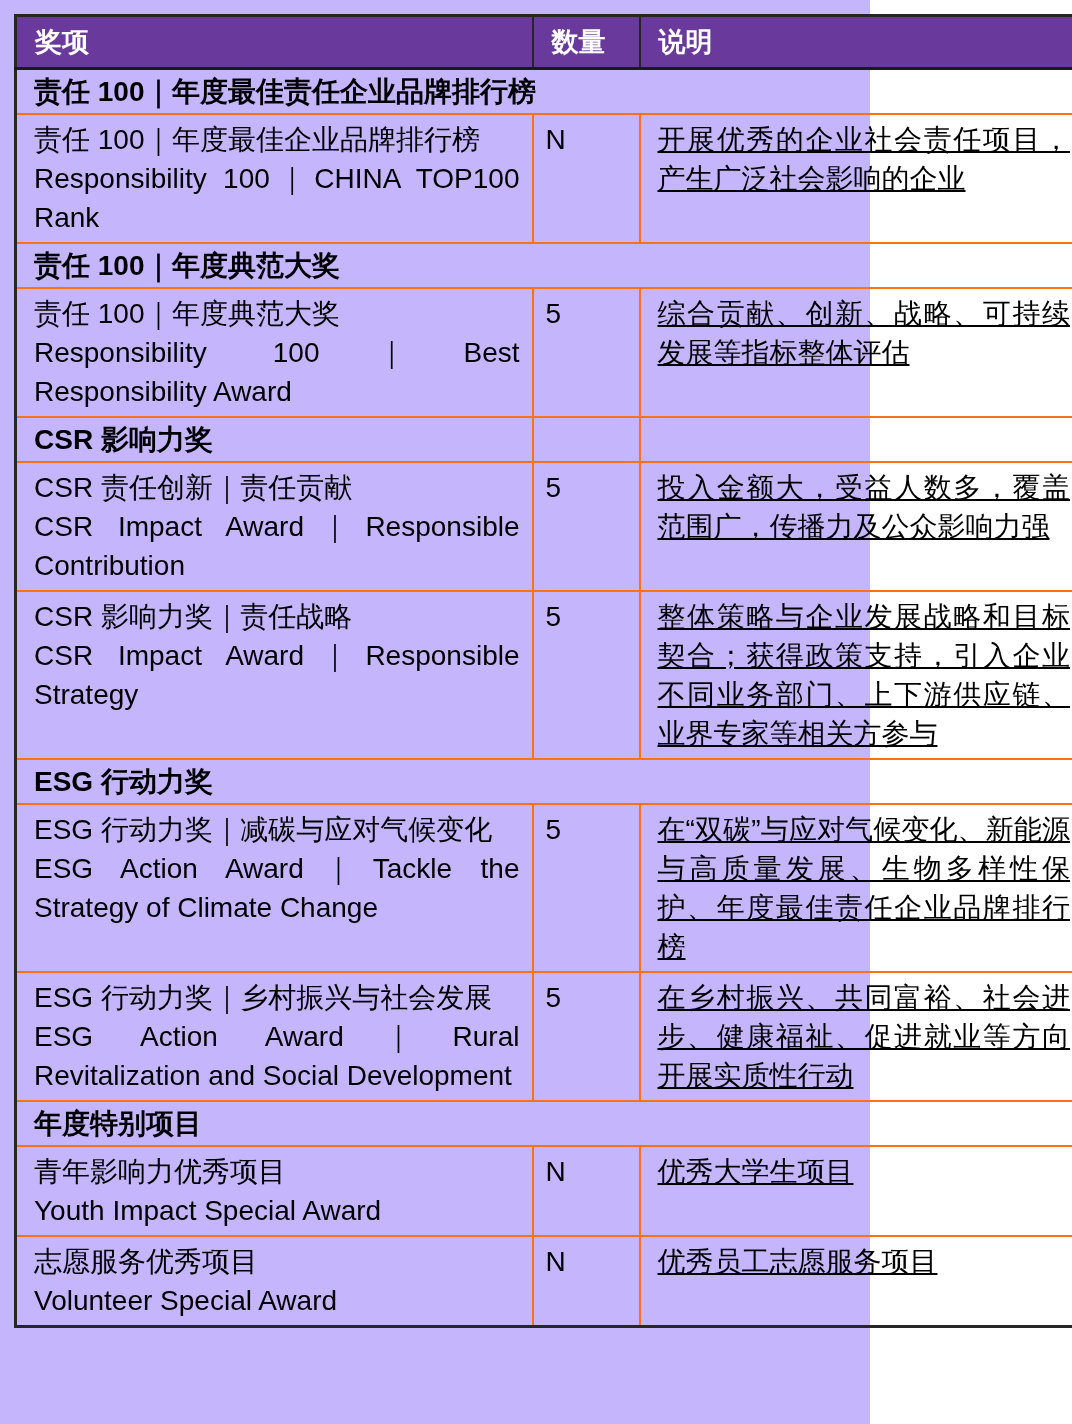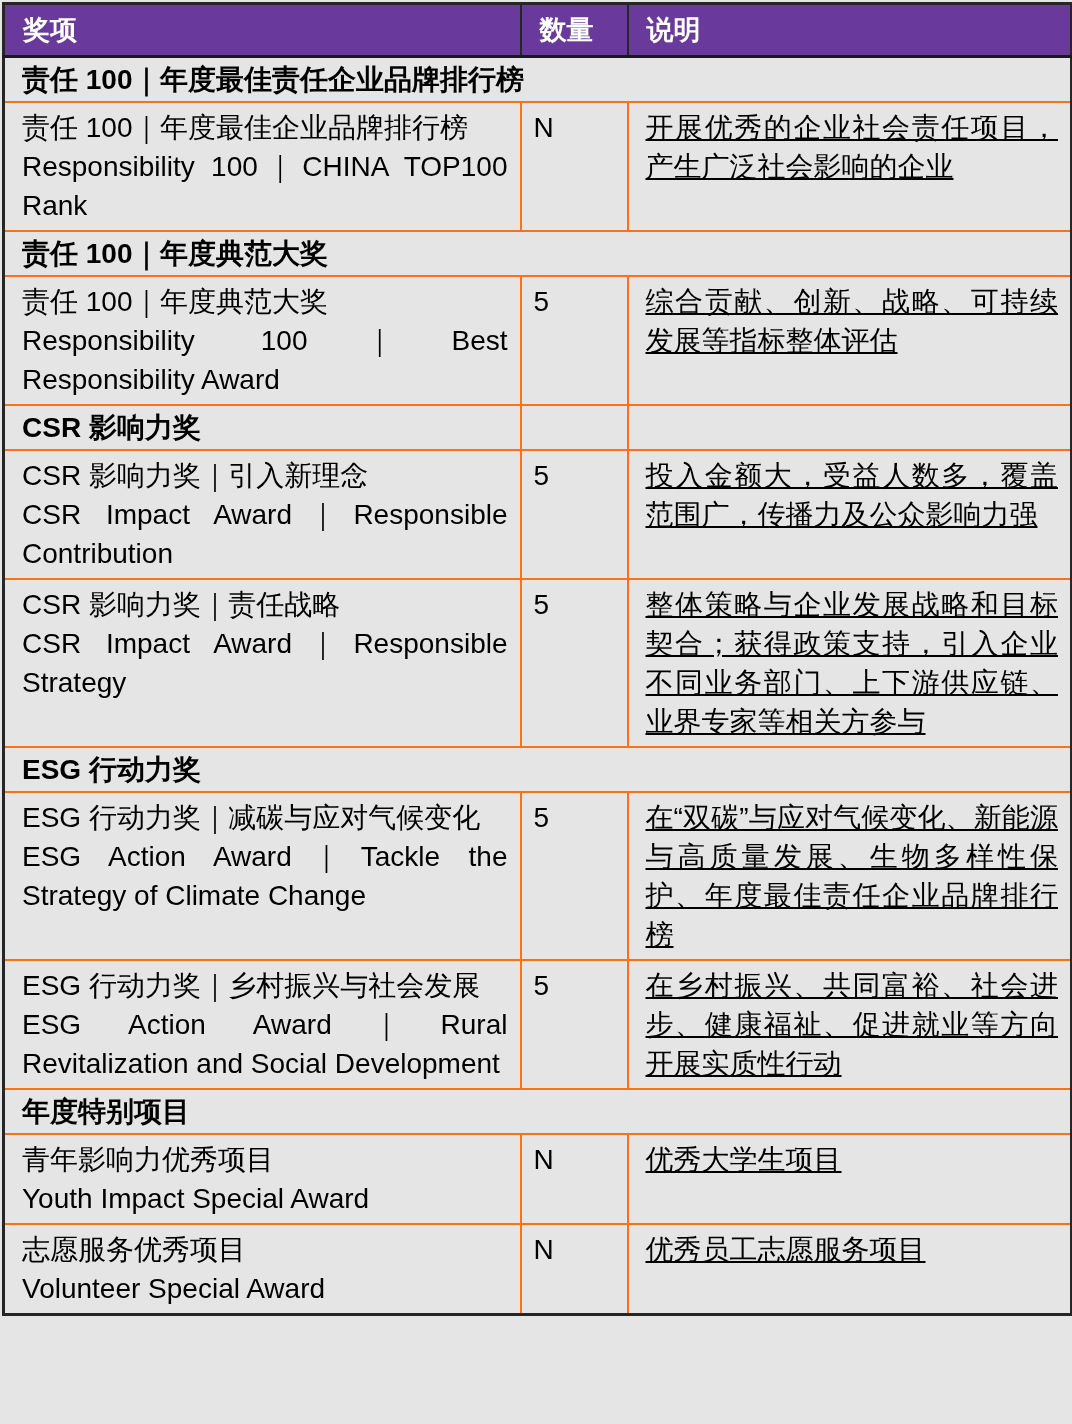--- a/index.html
+++ b/index.html
@@ -2,25 +2,25 @@
 <html><head>
 <meta charset="utf-8">
 <style>
   html, body {
     margin: 0;
     padding: 0;
     background: #ffffff;
     font-family: "Liberation Sans", sans-serif;
   }
   .page {
-    width: 1072px;
+    width: 870px;
     height: 1424px;
     box-sizing: border-box;
-    padding: 2px;
-    background: #e5e5e5;
+    padding: 14px;
+    background: #c4b5fd;
   }
   table.award-table {
     width: 1068px;
     border-collapse: collapse;
     table-layout: fixed;
     border: 3px solid #262626;
   }
   col.c1 { width: 517px; }
   col.c2 { width: 107px; }
   col.c3 { width: 444px; }
@@ -104,21 +104,21 @@
     </tr>
 
     <tr class="section-row">
       <td>CSR 影响力奖</td>
       <td class="qty-cell"></td>
       <td class="desc-cell"></td>
     </tr>
 
     <tr style="height:86px;">
       <td class="name-cell">
-        <span class="name-line">CSR 影响力奖｜引入新理念</span>
+        <span class="name-line">CSR 责任创新｜责任贡献</span>
         <span class="name-line">CSR Impact Award｜Responsible Contribution</span>
       </td>
       <td class="qty-cell">5</td>
       <td class="desc-cell">投入金额大，受益人数多，覆盖范围广，传播力及公众影响力强</td>
     </tr>
 
 
     <tr style="height:116px;">
       <td class="name-cell">
         <span class="name-line">CSR 影响力奖｜责任战略</span>

